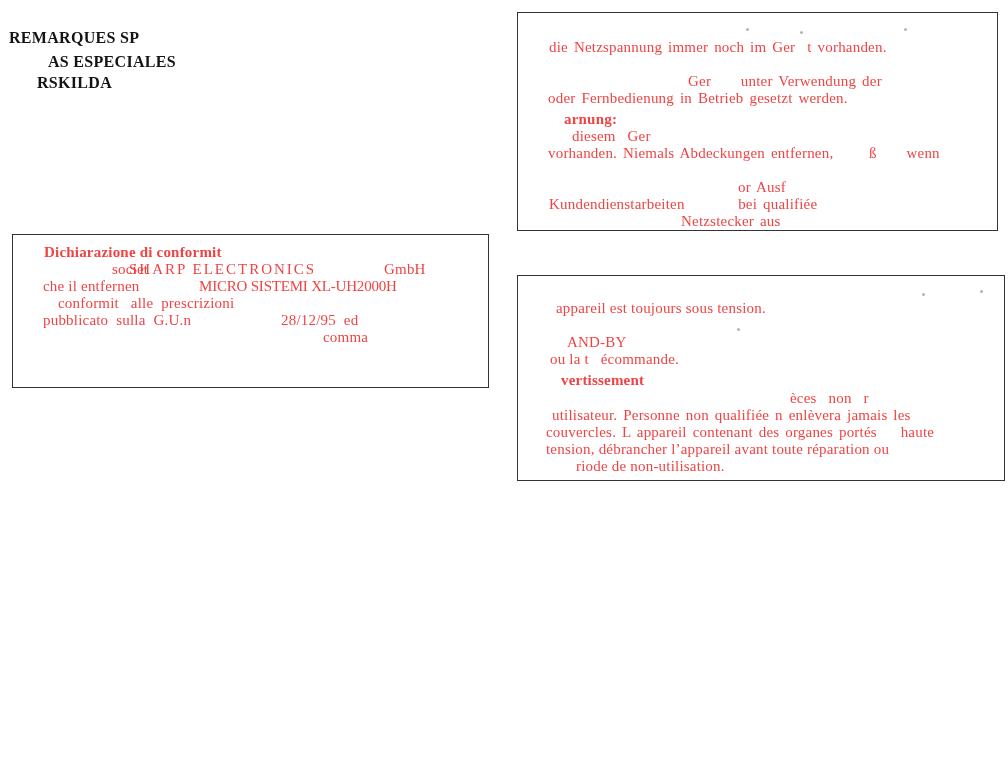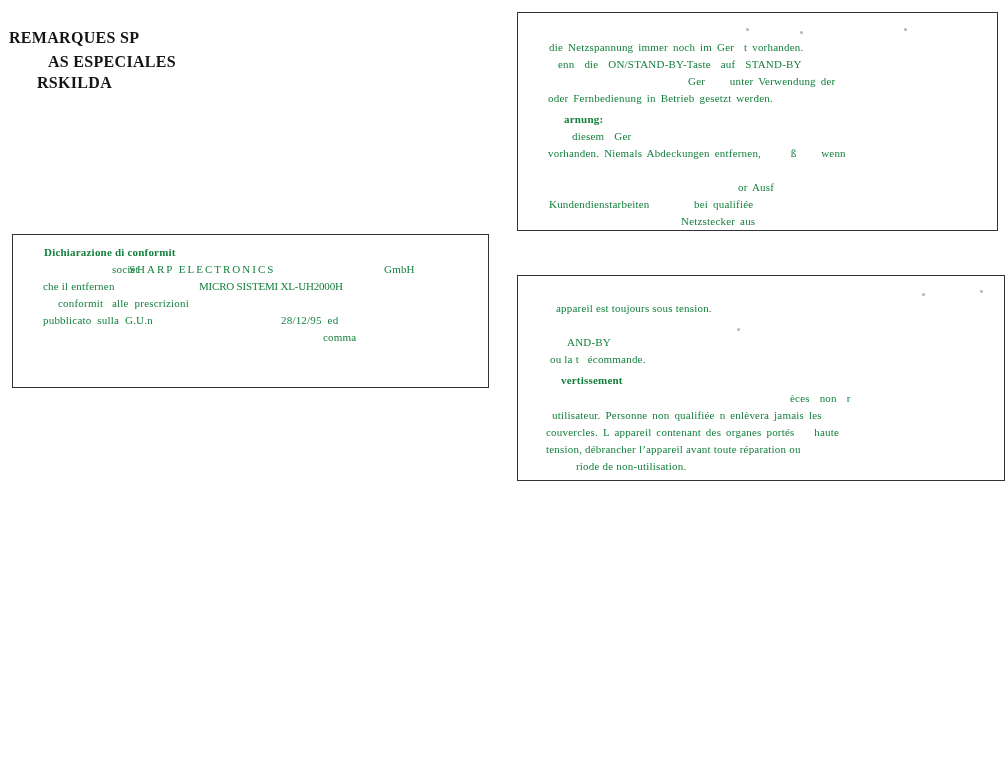--- a/index.html
+++ b/index.html
@@ -28,25 +28,25 @@
     position: absolute;
     border: 1px solid #333333;
     background: #ffffff;
     box-sizing: border-box;
   }
   #box-it { left: 12px;  top: 234px; width: 477px; height: 154px; }
   #box-de { left: 517px; top: 12px;  width: 481px; height: 219px; }
   #box-fr { left: 517px; top: 234px; width: 488px; height: 206px; margin-top: 41px; }
   .line {
     position: absolute;
-    font-size: 11px;
+    font-size: 15px;
     line-height: 16px;
     letter-spacing: 0.2px;
     white-space: pre;
-    color: #15803d;
+    color: #ef4444;
   }
   #box-de .line { word-spacing: 2px; }
   #box-fr .just { word-spacing: 2px; }
   .bold { font-weight: bold; }
   .caps-wide { letter-spacing: 2px; }
   .condensed { letter-spacing: -0.2px; }
   .speck {
     position: absolute;
     width: 3px;
     height: 3px;
@@ -75,21 +75,20 @@
     <div class="line" style="left:30px; top:77px;">pubblicato  sulla  G.U.n</div>
     <div class="line" style="left:268px; top:77px;">28/12/95  ed</div>
     <div class="line" style="left:310px; top:94px;">comma</div>
   </div>
 
   <div class="box" id="box-de">
     <div class="speck" style="left:228px; top:15px;"></div>
     <div class="speck" style="left:282px; top:18px;"></div>
     <div class="speck" style="left:386px; top:15px;"></div>
     <div class="line" style="left:31px;  top:26px;">die Netzspannung immer noch im Ger  t vorhanden.</div>
-    <div class="line" style="left:40px;  top:43px;">enn  die  ON/STAND-BY-Taste  auf  STAND-BY</div>
     <div class="line" style="left:128px; top:60px;margin-left:42px;">Ger     unter Verwendung der</div>
     <div class="line" style="left:30px;  top:77px;">oder Fernbedienung in Betrieb gesetzt werden.</div>
     <div class="line bold" style="left:46px;  top:98px;">arnung:</div>
     <div class="line" style="left:54px;  top:115px;">diesem  Ger</div>
     <div class="line" style="left:30px;  top:132px;">vorhanden. Niemals Abdeckungen entfernen,      ß     wenn</div>
     <div class="line" style="left:220px; top:166px;">or Ausf</div>
     <div class="line" style="left:31px;  top:183px;">Kundendienstarbeiten         bei qualifiée</div>
     <div class="line" style="left:163px; top:200px;">Netzstecker aus</div>
   </div>
 

